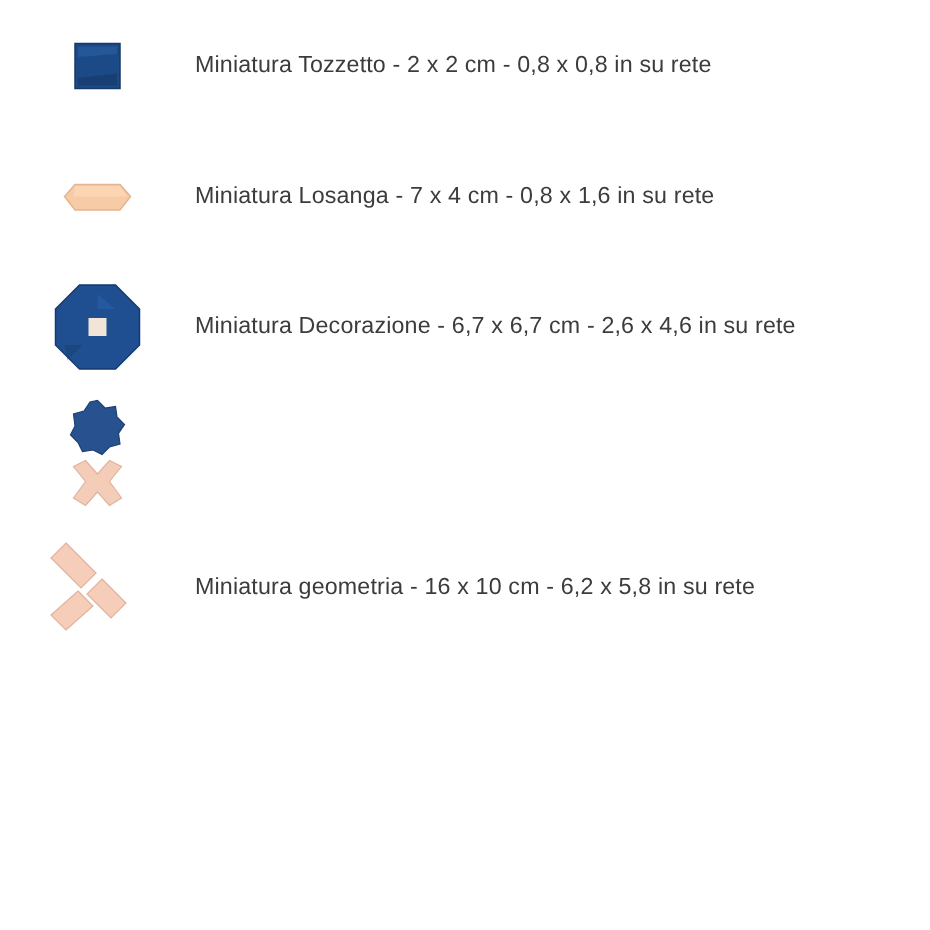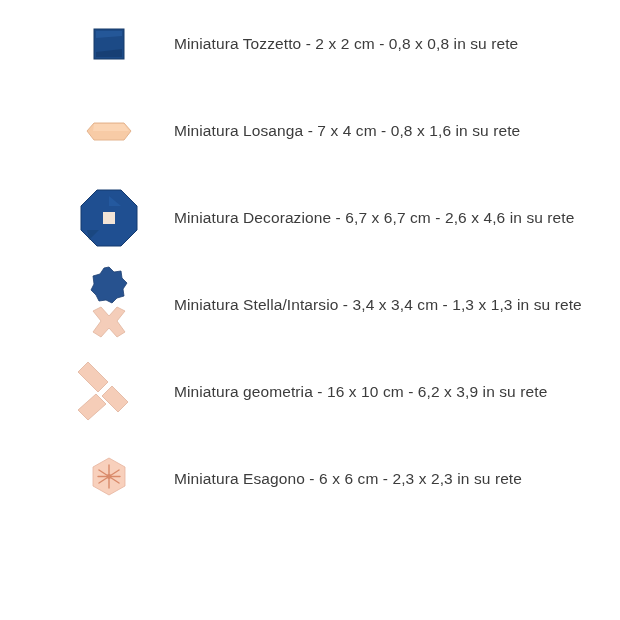--- a/index.html
+++ b/index.html
@@ -13,21 +13,20 @@
     font-family: "Liberation Sans", sans-serif;
     color: #333333;
     overflow: hidden;
   }
   .list {
     width: 620px;
     height: 620px;
     box-sizing: border-box;
     display: flex;
     flex-direction: column;
-    padding-left: 44px;
   }
   .row {
     display: flex;
     align-items: center;
     height: 87px;
     flex: 0 0 87px;
   }
   .thumb {
     width: 130px;
     flex: 0 0 130px;
@@ -91,47 +90,30 @@
         <g transform="translate(32,20)">
           <path d="M0,-18 L5,-13 L12,-14 L13,-7 L18,-2 L14,4 L15,11 L8,13 L3,18 L-3,15 L-10,16 L-13,10 L-18,5 L-15,-1 L-16,-9 L-9,-11 L-5,-17 Z" fill="#27528f"></path>
           <path d="M0,-18 L5,-13 L12,-14 L13,-7 L18,-2 L14,4 L15,11 L8,13 L3,18 L-3,15 L-10,16 L-13,10 L-18,5 L-15,-1 L-16,-9 L-9,-11 L-5,-17 Z" fill="none" stroke="#1d3f71" stroke-width="0.8"></path>
         </g>
         <g transform="translate(32,58)">
           <path d="M-16,-12 L-8,-16 L0,-7 L8,-16 L16,-12 L8,-2 L16,9 L8,14 L0,5 L-8,14 L-16,9 L-8,-2 Z" fill="#f4cdb9"></path>
           <path d="M-16,-12 L-8,-16 L0,-7 L8,-16 L16,-12 L8,-2 L16,9 L8,14 L0,5 L-8,14 L-16,9 L-8,-2 Z" fill="none" stroke="#e0b49d" stroke-width="0.8"></path>
         </g>
       </svg>
     </div>
-    <div class="label">Miniatura Stella/Intarsio - 3,4 x 3,4 cm - 1,3 x 1,3 in su rete</div>
   </div>
 
 
   <div class="row">
     <div class="thumb">
       <svg width="86" height="72" viewBox="0 0 86 72" aria-hidden="true">
         <g>
           <polygon points="22,6 42,26 32,36 12,16" fill="#f5cdb8" stroke="#e0b39c" stroke-width="0.8"></polygon>
           <polygon points="46,30 62,46 52,56 36,40" fill="#f5cdb8" stroke="#e0b39c" stroke-width="0.8"></polygon>
           <polygon points="30,38 40,48 22,64 12,54" fill="#f5cdb8" stroke="#e0b39c" stroke-width="0.8"></polygon>
         </g>
       </svg>
     </div>
-    <div class="label">Miniatura geometria - 16 x 10 cm - 6,2 x 3,9 in su rete</div>
+    <div class="label">Miniatura geometria - 16 x 10 cm - 6,2 x 5,8 in su rete</div>
   </div>
 
-  <div class="row">
-    <div class="thumb">
-      <svg width="52" height="52" viewBox="0 0 52 52" aria-hidden="true">
-        <polygon points="26,5 42,14 42,33 26,42 10,33 10,14" fill="#f8d0bc"></polygon>
-        <polygon points="26,5 42,14 42,33 26,42 10,33 10,14" fill="none" stroke="#e6b49e" stroke-width="0.8"></polygon>
-        <g stroke="#d98a6a" stroke-width="1.4" stroke-linecap="round">
-          <line x1="26" y1="12" x2="26" y2="35"></line>
-          <line x1="16" y1="17" x2="36" y2="30"></line>
-          <line x1="36" y1="17" x2="16" y2="30"></line>
-          <line x1="15" y1="23.5" x2="37" y2="23.5"></line>
-        </g>
-        <circle cx="26" cy="23.5" r="2.4" fill="#d98a6a"></circle>
-      </svg>
-    </div>
-    <div class="label">Miniatura Esagono - 6 x 6 cm - 2,3 x 2,3 in su rete</div>
-  </div>
 
 </div>
 
 </body></html>

